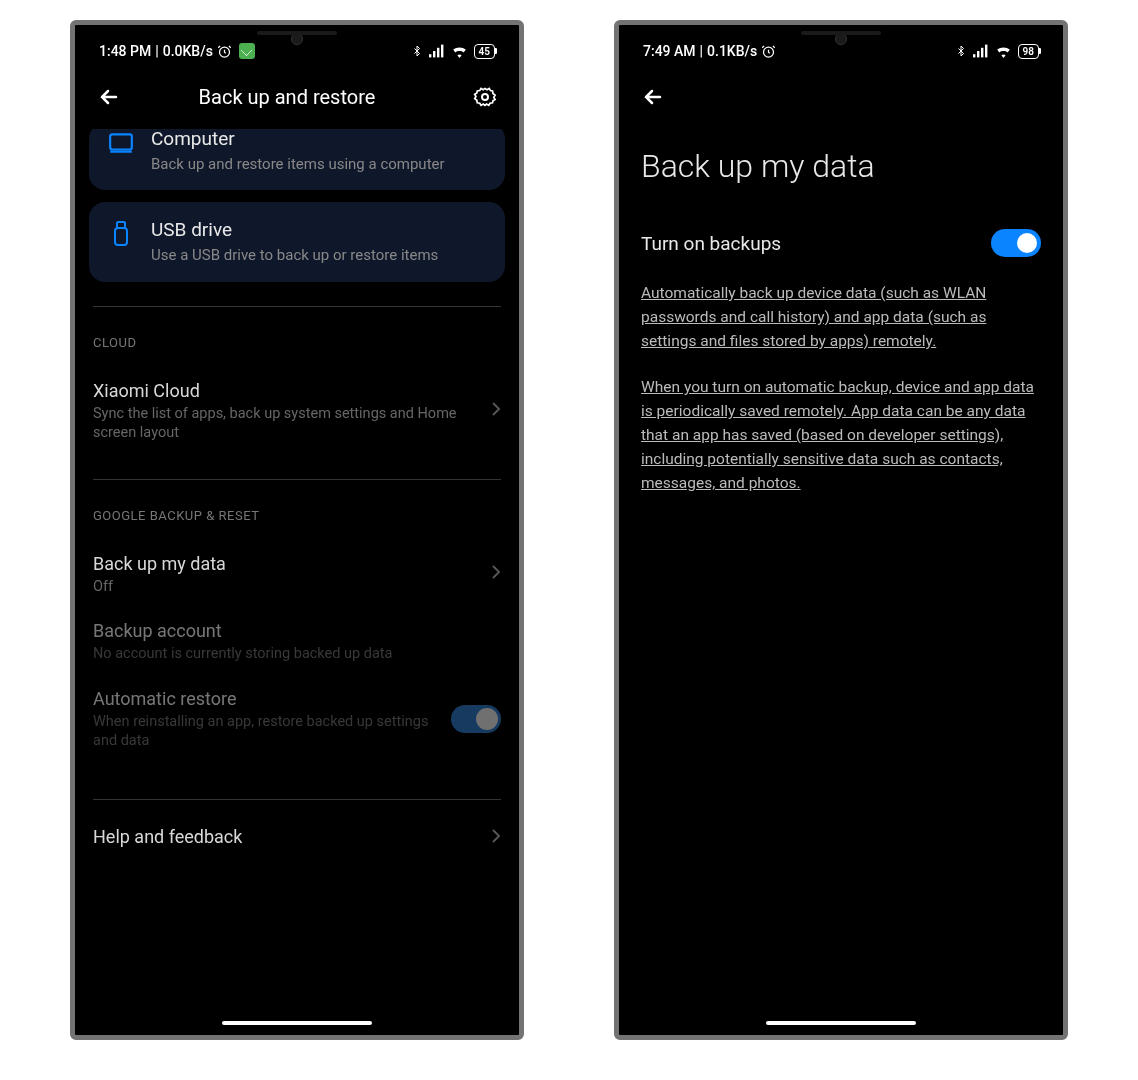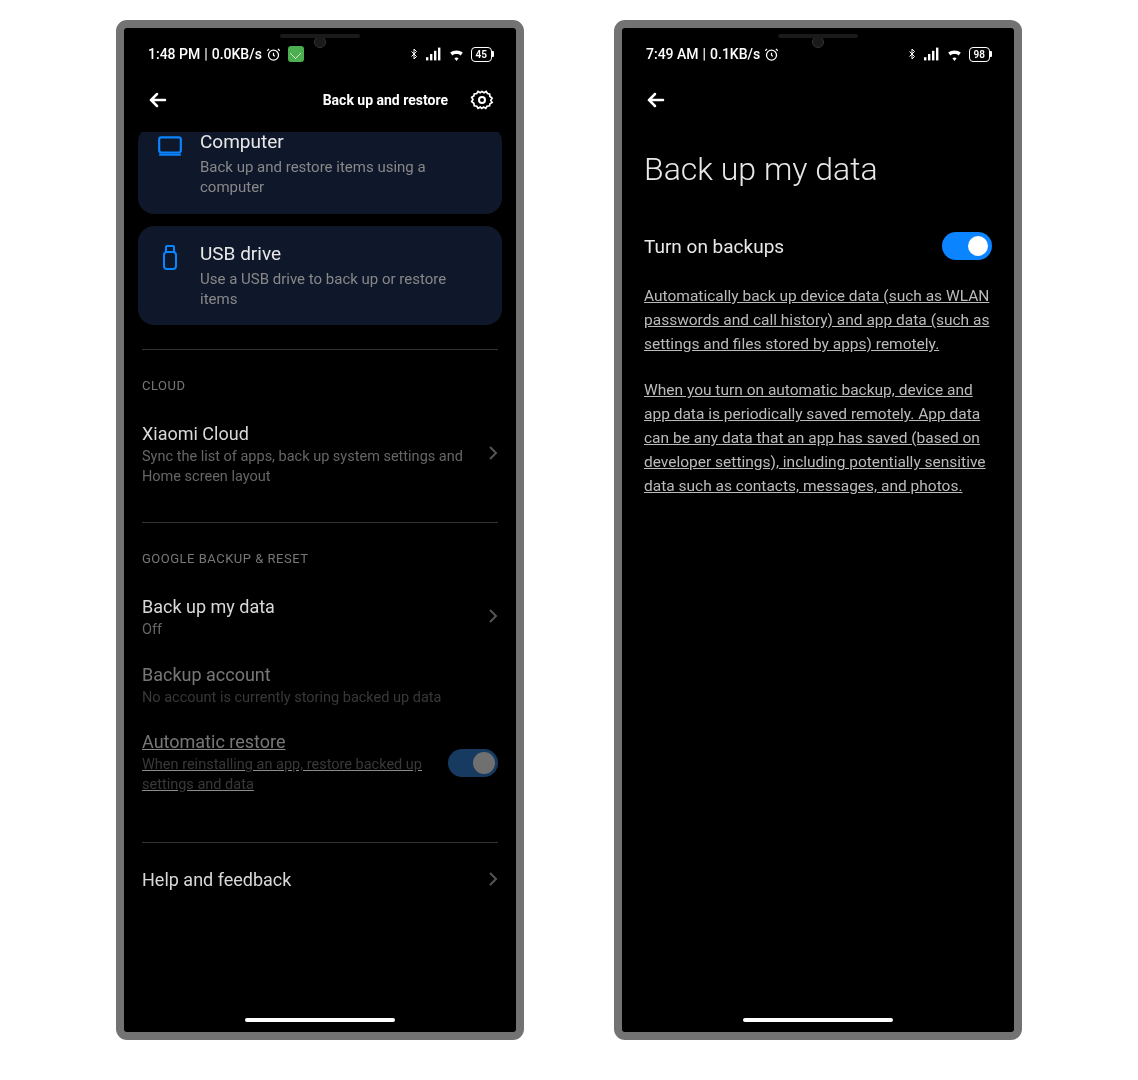--- a/index.html
+++ b/index.html
@@ -1,23 +1,23 @@
 <!DOCTYPE html>
 <html><head>
 <meta charset="utf-8">
 <style>
   * { box-sizing: border-box; margin: 0; padding: 0; font-family: -apple-system, BlinkMacSystemFont, 'Segoe UI', Roboto, sans-serif; }
   body { background: #fff; display: flex; justify-content: center; gap: 90px; padding: 20px; }
   
   .phone {
-    width: 408px;
+    width: 454px;
     height: 1020px;
     background: #000;
-    border-radius: 11px;
-    border: 8px solid #737373;
+    border-radius: 6px;
+    border: 5px solid #737373;
     position: relative;
     overflow: hidden;
     box-shadow: inset 0 0 0 2px #000;
   }
   
   .notch {
     position: absolute;
     top: 0;
     left: 50%;
     transform: translateX(-50%);
@@ -43,21 +43,21 @@
   .status-right { display: flex; align-items: center; gap: 6px; }
   .status-icon { display: inline-flex; }
   .green-box { width:16px; height:16px; background:#4caf50; border-radius:3px; display:inline-flex; align-items:center; justify-content:center; margin-left:3px;}
   .green-box::after { content:""; width:8px; height:8px; border:1.5px solid #fff; border-radius:1px; border-top:none; border-right:none; transform: rotate(-45deg) translate(1px,-1px);}
   .battery-box { display:inline-flex; align-items:flex-start; border:1.5px solid #fff; border-radius:4px; padding:1px 4px; font-size:10px; font-weight:600; position:relative;}
   .battery-box::after { content:""; position:absolute; right:-3px; top:3px; width:2px; height:6px; background:#fff; border-radius:0 1px 1px 0;}
   
   .header {
     display: flex; align-items: center; padding: 18px 20px; gap: 20px; color:#fff;
   }
-  .header-title { flex: 1; text-align: right; font-size: 14px; font-weight: 700; margin-left:-20px;}
+  .header-title { flex: 1; text-align: center; font-size: 20px; font-weight: 400; margin-left:-20px;}
   .back-btn, .settings-btn { width: 28px; height: 28px; display:flex; align-items:center; justify-content:center; cursor:pointer;}
   
   .content { padding: 0 14px; color: #fff; overflow: hidden;}
   
   .card {
     background: #0f172a; border-radius: 16px; padding: 16px 18px; margin-bottom: 12px;
     display: flex; align-items: flex-start; gap: 16px; cursor:pointer;
   }
   .card-icon { width: 28px; height: 28px; display:flex; align-items:center; justify-content:center; flex-shrink:0; margin-top:2px;}
   .card-body { flex:1; }
@@ -222,21 +222,21 @@
       </span>
     </div>
 
     <div class="row" style="opacity:0.55;">
       <div class="row-body">
         <div class="row-title">Backup account</div>
         <div class="row-sub">No account is currently storing backed up data</div>
       </div>
     </div>
 
-    <div class="row" style="opacity:0.55;text-decoration:underline;">
+    <div class="row" style="opacity:0.55;">
       <div class="row-body">
         <div class="row-title">Automatic restore</div>
         <div class="row-sub">When reinstalling an app, restore backed up settings and data</div>
       </div>
       <div class="toggle"></div>
     </div>
 
     <div class="divider" style="margin-top:36px;"></div>
 
     <div class="row">

